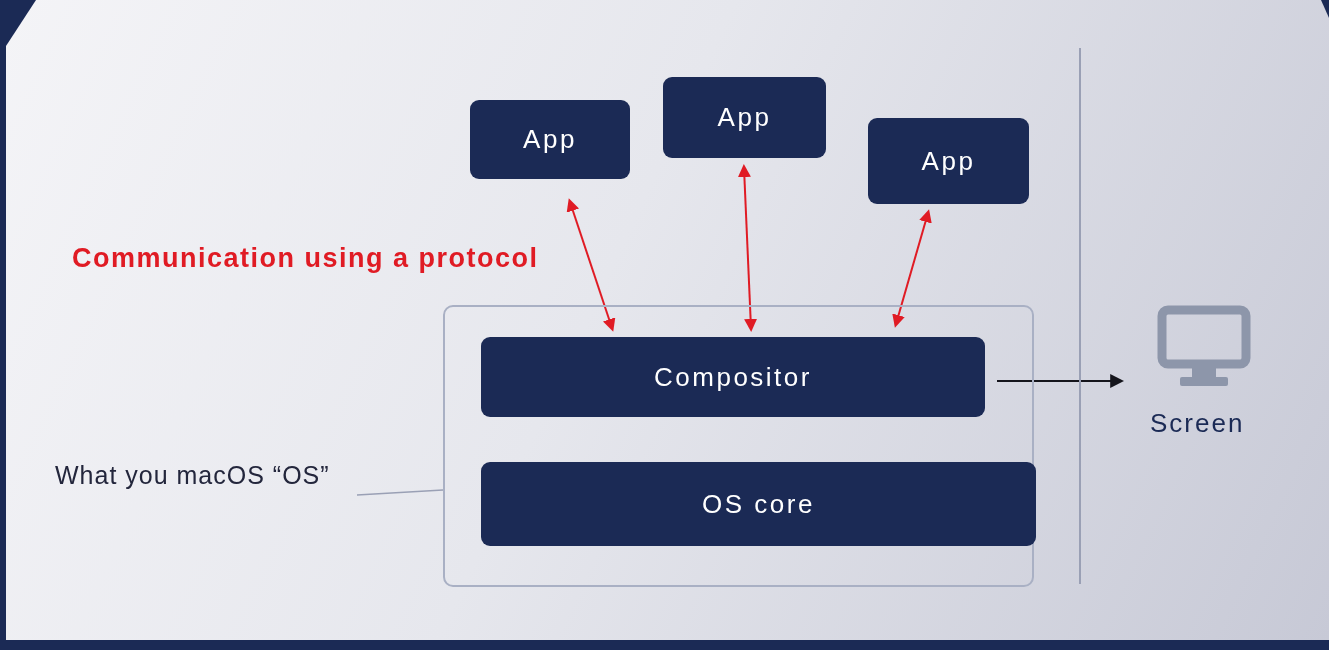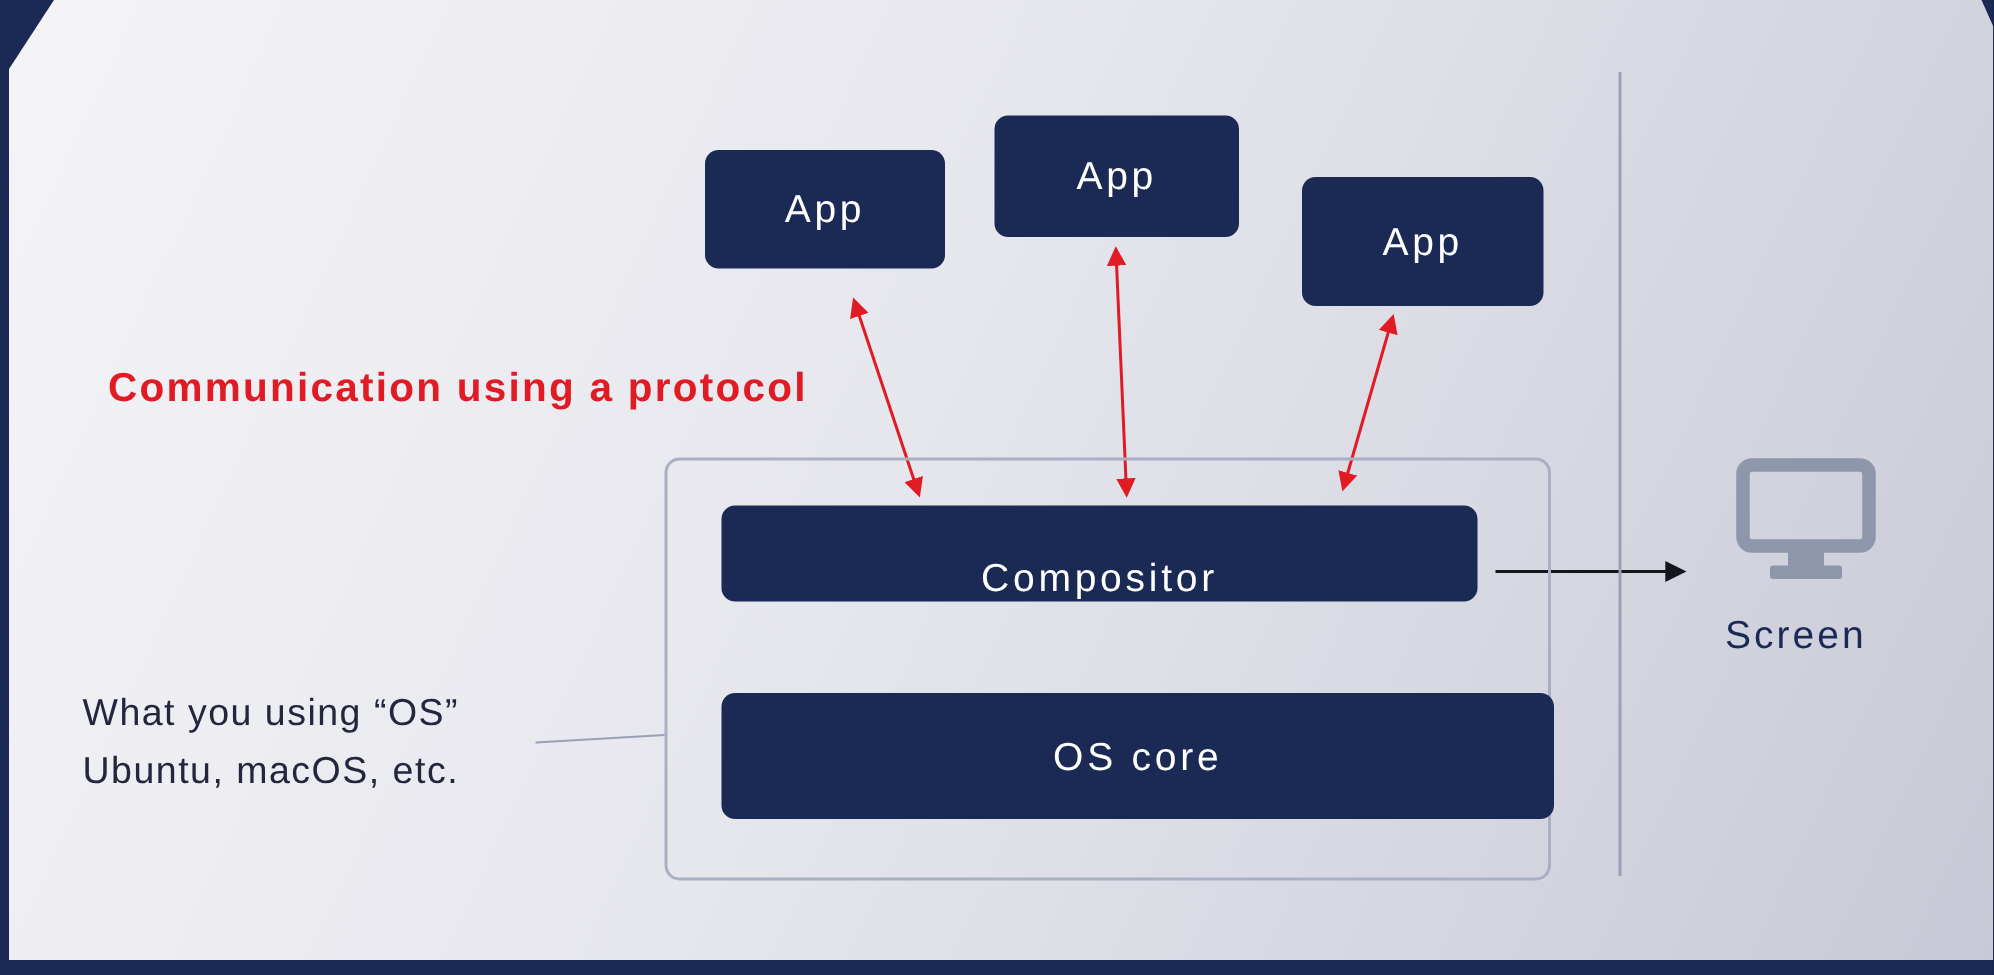--- a/index.html
+++ b/index.html
@@ -142,28 +142,27 @@
   </div>
 
   <div class="box" style="left:868px; top:118px; width:161px; height:86px;">
     <span>App</span>
   </div>
 
   <div class="red-note">Communication using a protocol</div>
 
   <div class="system-container"></div>
 
-  <div class="box" style="left:481px; top:337px; width:504px; height:64px;align-items:flex-end;">
+  <div class="box" style="left:481px; top:337px; width:504px; height:80px;">
     <span>Compositor</span>
   </div>
 
   <div class="box" style="left:481px; top:462px; width:555px; height:84px;">
     <span>OS core</span>
   </div>
 
   <div class="os-note">
-    <div>What you using “OS”</div>
-    <div>Ubuntu, macOS, etc.</div>
+    <div>What you macOS “OS”</div>
   </div>
 
   <div class="screen-label">Screen</div>
 
 </div>
 
 </body></html>

